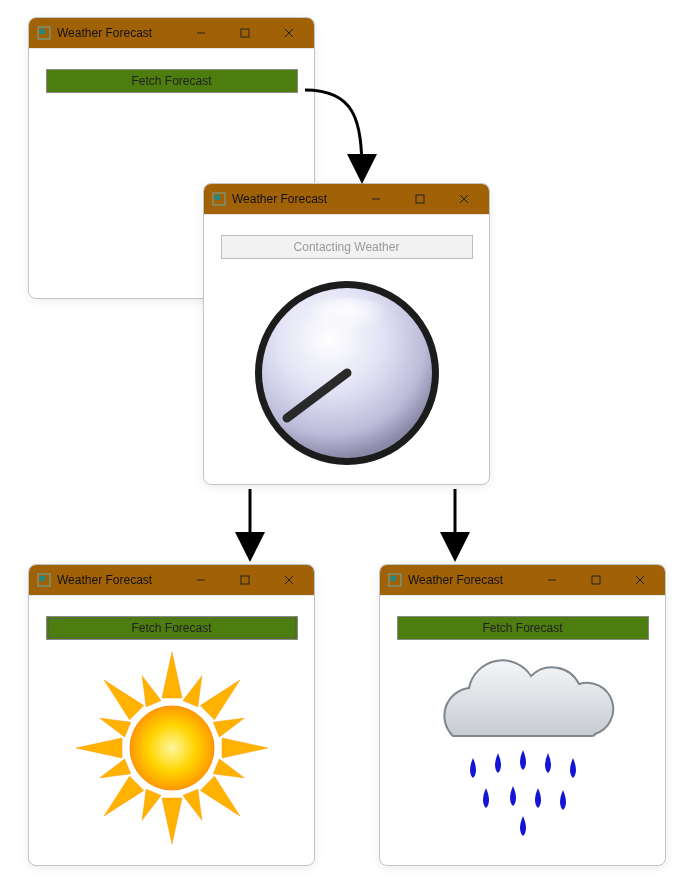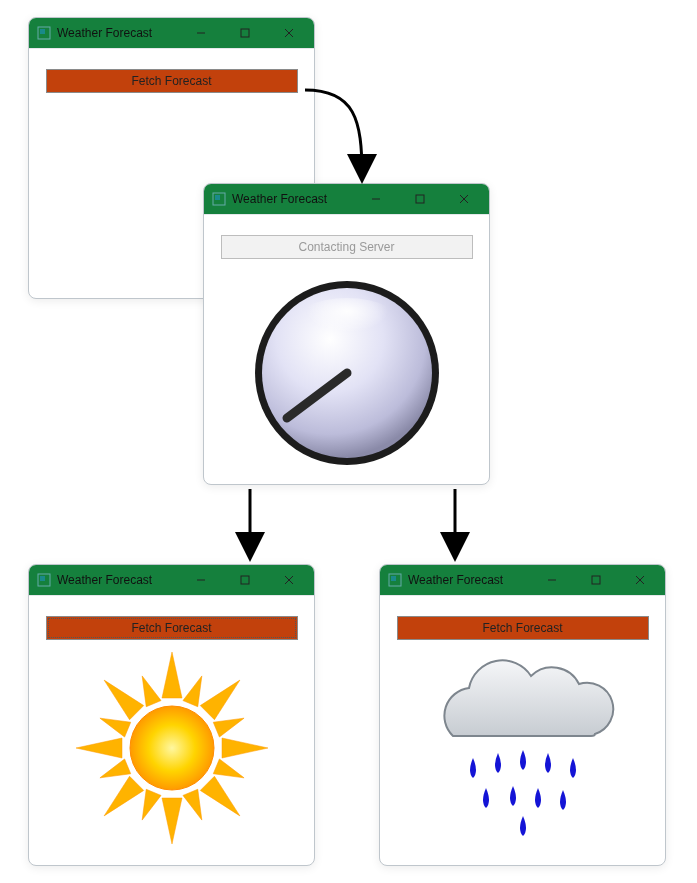--- a/index.html
+++ b/index.html
@@ -19,21 +19,21 @@
     border: 1px solid #bfc6cc;
     border-radius: 8px;
     box-shadow: 0 2px 10px rgba(0,0,0,0.08);
     overflow: hidden;
   }
   .titlebar {
     height: 30px;
     display: flex;
     align-items: center;
     padding: 0 6px 0 8px;
-    background: #15803d;
+    background: #a16207;
     border-bottom: 1px solid #e5e8eb;
   }
   .app-icon {
     width: 14px;
     height: 14px;
     margin-right: 6px;
     display: inline-block;
   }
   .app-icon svg { display:block; }
   .title-text {
@@ -57,21 +57,21 @@
   }
   .win-ctrl svg { display:block; }
   .client {
     padding: 14px 14px 10px 14px;
     text-align: center;
   }
   .fetch-btn {
     width: 250px;
     height: 22px;
     margin: 6px auto 4px auto;
-    background: #c2410c;
+    background: #4d7c0f;
     border: 1px solid #8a8a8a;
     font-size: 12px;
     color: #222;
     cursor: pointer;
     display: flex;
     align-items: center;
     justify-content: center;
   }
   .fetch-btn.focused {
     outline: 1px dotted #555;
@@ -166,21 +166,21 @@
       </span>
       <span class="win-ctrl">
         <svg width="10" height="10">
             <line x1="1" y1="1" x2="9" y2="9" stroke="#222" stroke-width="1"></line>
             <line x1="9" y1="1" x2="1" y2="9" stroke="#222" stroke-width="1"></line>
           </svg>
       </span>
     </div>
   </div>
   <div class="client">
-    <div class="status-btn">Contacting Server</div>
+    <div class="status-btn">Contacting Weather</div>
     <div class="img-area">
       <span>
         <svg width="200" height="200" viewBox="0 0 200 200">
           <defs>
             <radialGradient id="gball" cx="40%" cy="30%" r="70%">
               <stop offset="0%" stop-color="#ffffff"></stop>
               <stop offset="45%" stop-color="#e2e2f5"></stop>
               <stop offset="80%" stop-color="#bcbcda"></stop>
               <stop offset="100%" stop-color="#8a8aa8"></stop>
             </radialGradient>

